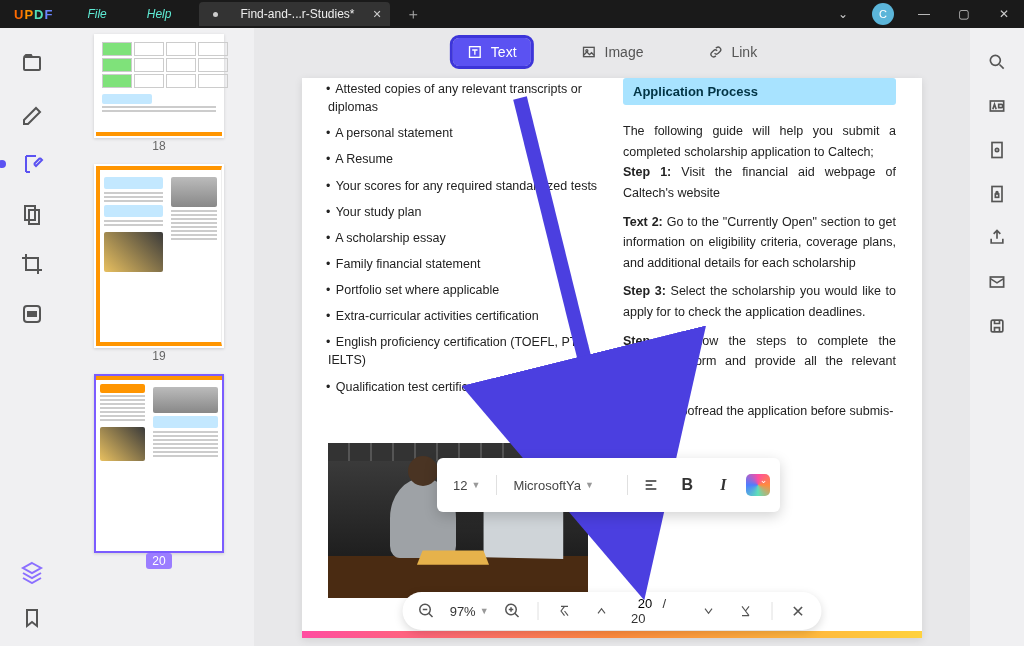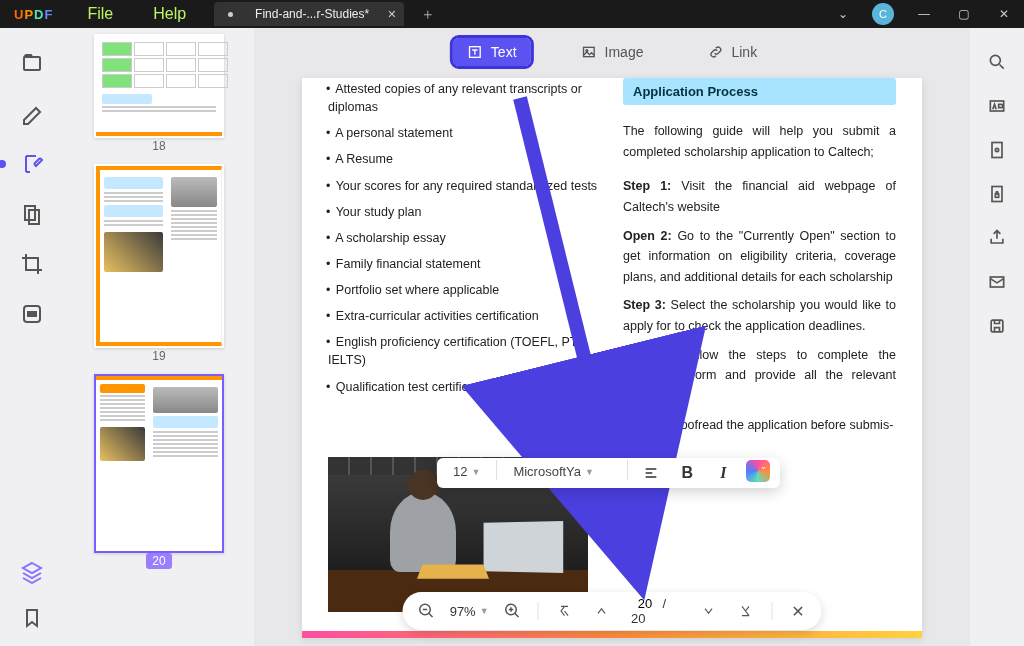--- a/index.html
+++ b/index.html
@@ -2,21 +2,21 @@
 <html><head>
 <meta charset="utf-8">
 <style>
   * { box-sizing: border-box; margin: 0; padding: 0; font-family: "Segoe UI", Arial, sans-serif; }
   body { width: 1024px; height: 646px; overflow: hidden; background: #1a1a1a; position: relative; }
 
   
   .titlebar { height: 28px; background: #1a1a1a; display: flex; align-items: center; color: #ccc; position: relative; }
   .logo { color: #FF8C00; font-weight: 700; letter-spacing: 1px; font-size: 13px; padding: 0 14px; }
   .logo .u { color: #ff6b00; } .logo .p { color: #ff9100; } .logo .d { color: #52e0b8; } .logo .f { color: #6a85ff; }
-  .menu-item { padding: 0 20px; font-size: 16px; color: #bef264; cursor: pointer; }
+  .menu-item { padding: 0 20px; font-size: 12px; color: #5eead4; cursor: pointer; font-style: italic; }
   .tab { background: #333; border-radius: 4px 4px 0 0; padding: 4px 8px 4px 14px; color: #eee; font-size: 12px; display: flex; align-items: center; gap: 18px; margin-left: 8px; height: 24px; }
   .tab .dot { width: 5px; height: 5px; border-radius: 50%; background: #ccc; margin-right: 4px;}
   .tab .close-x { color: #ccc; font-size: 11px; cursor:pointer;}
   .tab-plus { color: #aaa; font-size: 15px; padding: 0 16px; cursor:pointer;}
   .win-right { margin-left: auto; display: flex; align-items: center; }
   .chev { color: #ccc; padding: 0 14px; font-size: 12px; }
   .avatar { width: 22px; height: 22px; border-radius: 50%; background: #5bb5d9; color: #fff; font-size: 11px; display: flex; align-items: center; justify-content: center; margin: 0 10px; }
   .winbtn { width: 40px; height: 28px; display: flex; align-items:center; justify-content:center; color:#ccc; font-size:12px; cursor:pointer;}
 
   
@@ -66,35 +66,35 @@
   .tool-tab svg { width:16px;height:16px;}
 
   
   .page-body { display:flex; gap:22px; padding: 0 26px 0 26px; font-size:12.5px; color:#222;}
   .col { width: 50%; }
   .bullets { list-style:none; padding-top:2px;}
   .bullets li { margin-bottom:8px; line-height:1.45; }
   .bullets li::before { content:"• "; position:relative; left:-2px;}
   .app-header { background:#a8e3ff; border-radius:3px; padding:6px 10px; font-size:13px; color:#034; font-weight:600;}
   .para { margin-top:16px; line-height:1.65; text-align:justify;}
-  .steps { margin-top:14px;}
+  .steps { }
   .step { margin-bottom:8px; line-height:1.65; text-align:justify;}
   .step b { font-weight:700;}
 
   .photo { margin:14px 0 0 26px; width:260px; height:155px; position:relative; overflow:hidden; background:#222;}
   .photo .ceiling{position:absolute;top:0;left:0;right:0;height:18px;background:repeating-linear-gradient(90deg,#333 0 20px,#555 20px 22px);}
   .photo .shelves{position:absolute;top:18px;bottom:40px;left:0;right:0;background:linear-gradient(#3a3a3a,#1e1e1e);}
   .photo .desk{position:absolute;bottom:0;left:0;right:0;height:42px;background:#4a2b12;}
   .photo .laptop{position:absolute;right:26px;bottom:40px;width:80px;height:50px;background:#cfd4d8;transform:perspective(120px) rotateY(-6deg);}
   .photo .person{position:absolute;left:62px;bottom:40px;width:66px;height:80px;border-radius:50% 50% 15% 15%;background:#9ea2a6;}
   .photo .head{position:absolute;left:80px;bottom:112px;width:30px;height:30px;border-radius:50%;background:#4a3423;}
   .photo .book{position:absolute;left:92px;bottom:30px;width:66px;height:22px;background:#e6b24b;transform:perspective(100px) rotateX(50deg);}
 
   
-  .float-toolbar { position:absolute; left:135px; top:380px; background:#fff; border-radius:6px; box-shadow:0 4px 14px rgba(0,0,0,.18); display:flex; align-items:flex-start; padding:2px 10px; gap:10px; z-index:10;}
+  .float-toolbar { position:absolute; left:135px; top:380px; background:#fff; border-radius:6px; box-shadow:0 4px 14px rgba(0,0,0,.18); display:flex; align-items:center; padding:14px 10px; gap:10px; z-index:10;}
   .ft-field { display:flex; align-items:center; gap:4px; padding:4px 6px; font-size:13px; color:#444; cursor:pointer; border-radius:4px;}
   .ft-field .caret{font-size:9px;color:#999;}
   .ft-btn { width:26px;height:26px;display:flex;align-items:center;justify-content:center;font-weight:700;color:#333;cursor:pointer; border-radius:4px;}
   .ft-btn.bold{font-weight:900;}
   .ft-btn.italic{font-style:italic;font-family:serif;}
   .color-swatch{width:24px;height:22px;border-radius:5px;background: conic-gradient(from 0deg,#ff4da1,#ff8b3e,#5fe0b8,#4d7dff,#ff4da1); position:relative; cursor:pointer;}
   .color-swatch::after{content:"⌄";position:absolute;right:3px;top:1px;font-size:9px;color:#fff;}
   .sep { width:1px; height:20px; background:#e0e0e0;}
   .align-icon svg{width:16px;height:16px;}
 
@@ -317,21 +317,21 @@
             <li>Extra-curricular activities certification</li>
             <li>English proficiency certification (TOEFL, PTE, IELTS)</li>
             <li>Qualification test certificates (GRE, GMAT)</li>
           </ul>
         </div>
         <div class="col">
           <div class="app-header">Application Process</div>
           <div class="para">The following guide will help you submit a completed scholarship application to Caltech;</div>
           <div class="steps">
             <div class="step"><b>Step 1:</b> <span>Visit the financial aid webpage of Caltech's website</span></div>
-            <div class="step"><b>Open 2:</b> <span>Go to the "Currently Open" section to get information on eligibility criteria, coverage plans, and additional details for each scholarship</span></div>
+            <div class="step"><b>Text 2:</b> <span>Go to the "Currently Open" section to get information on eligibility criteria, coverage plans, and additional details for each scholarship</span></div>
             <div class="step"><b>Step 3:</b> <span>Select the scholarship you would like to apply for to check the application deadlines.</span></div>
             <div class="step"><b>Step 4:</b> <span>Follow the steps to complete the application form and provide all the relevant details.</span></div>
             <div class="step"><b>Step 5:</b> <span>Proofread the application before submis-</span></div>
           </div>
         </div>
       </div>
       <div class="photo">
         <div class="ceiling"></div>
           <div class="shelves"></div>
           <div class="desk"></div>

